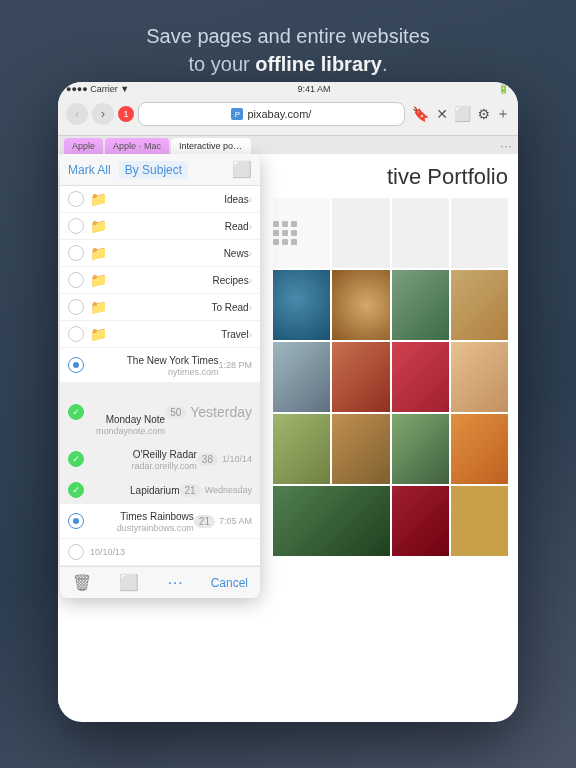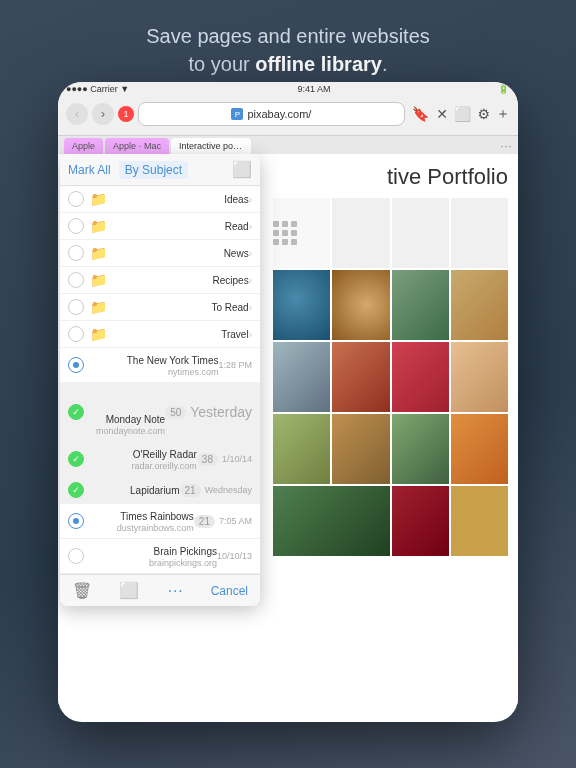--- a/index.html
+++ b/index.html
@@ -528,24 +528,20 @@
           <div class="checkbox dot"></div>
           <div style="flex:1;">
             <span class="menu-item-label">Times Rainbows</span>
             <span class="menu-item-sub">dustyrainbows.com</span>
           </div>
           <span class="menu-item-count">21</span>
           <span style="font-size:9px;color:#aaa;">7:05 AM</span>
         </div>
         <div class="menu-item">
           <div class="checkbox"></div>
-          <div style="flex:1;">
-            <span class="menu-item-label">Brain Pickings</span>
-            <span class="menu-item-sub">brainpickings.org</span>
-          </div>
           <span style="font-size:9px;color:#aaa;">10/10/13</span>
         </div>
 
         <div class="menu-footer">
           <span class="footer-icon">🗑</span>
           <span class="footer-icon">⬜</span>
           <span class="footer-dots">···</span>
           <span class="cancel-btn">Cancel</span>
         </div>
       </div>

